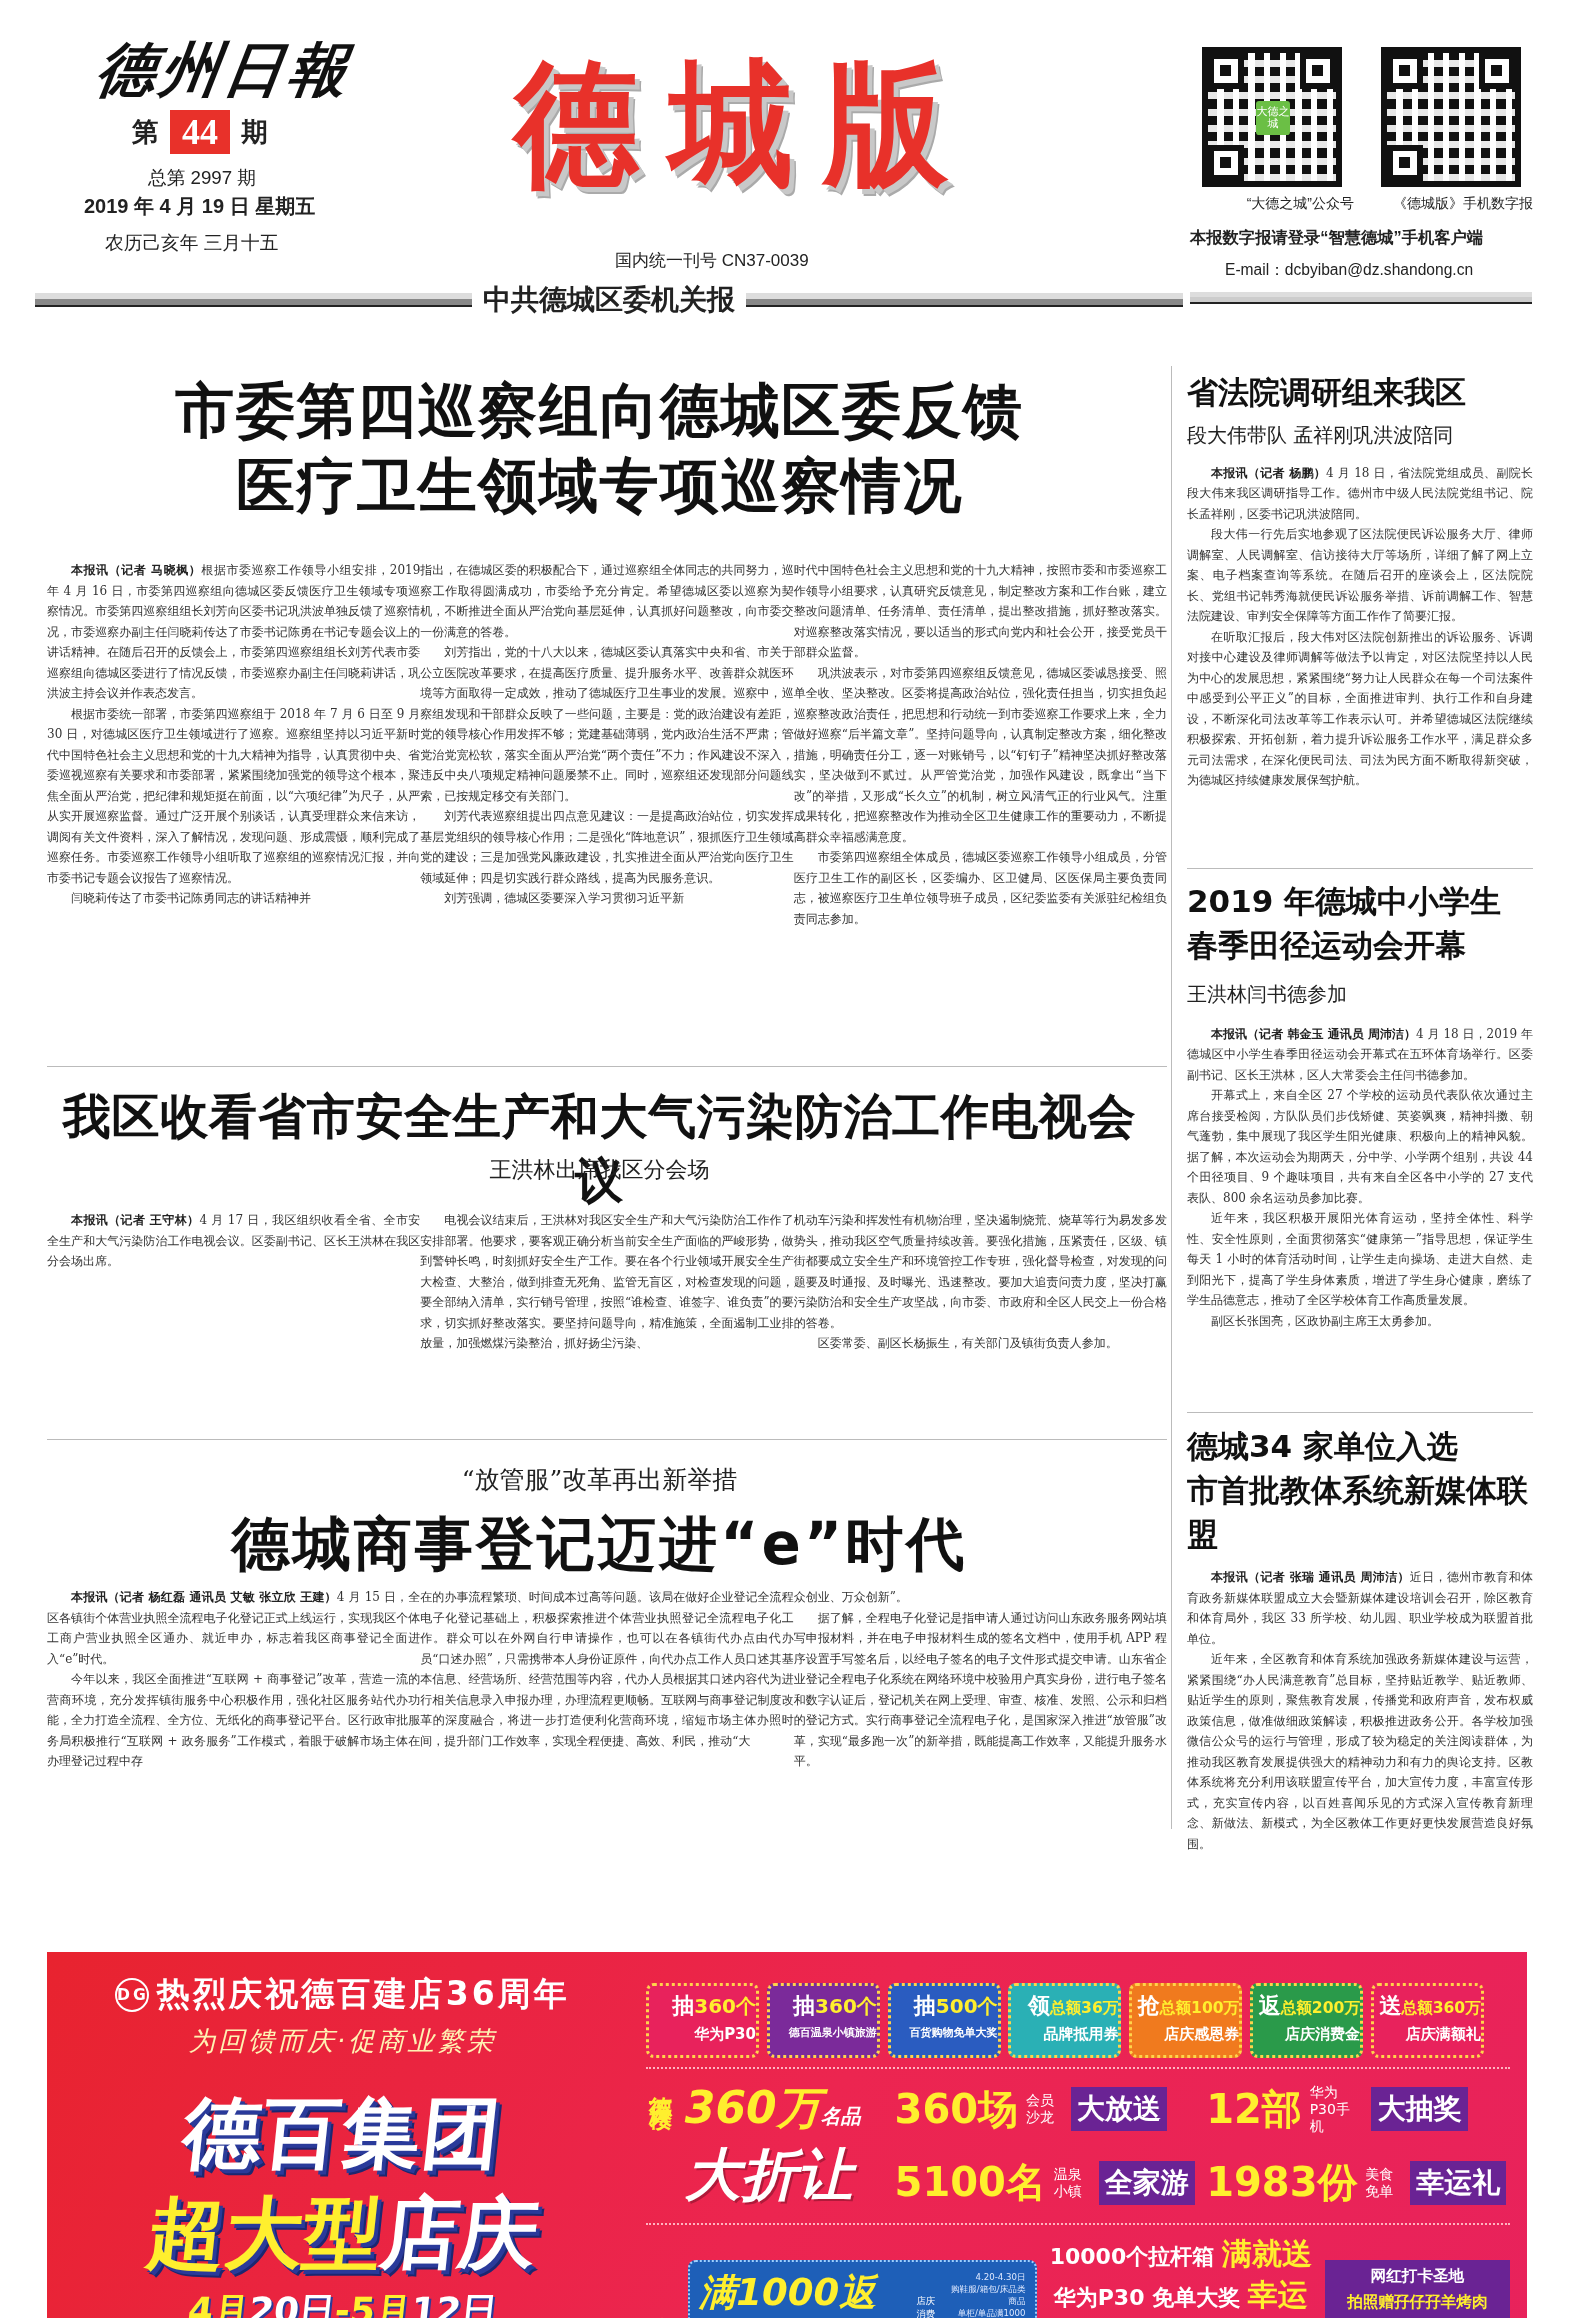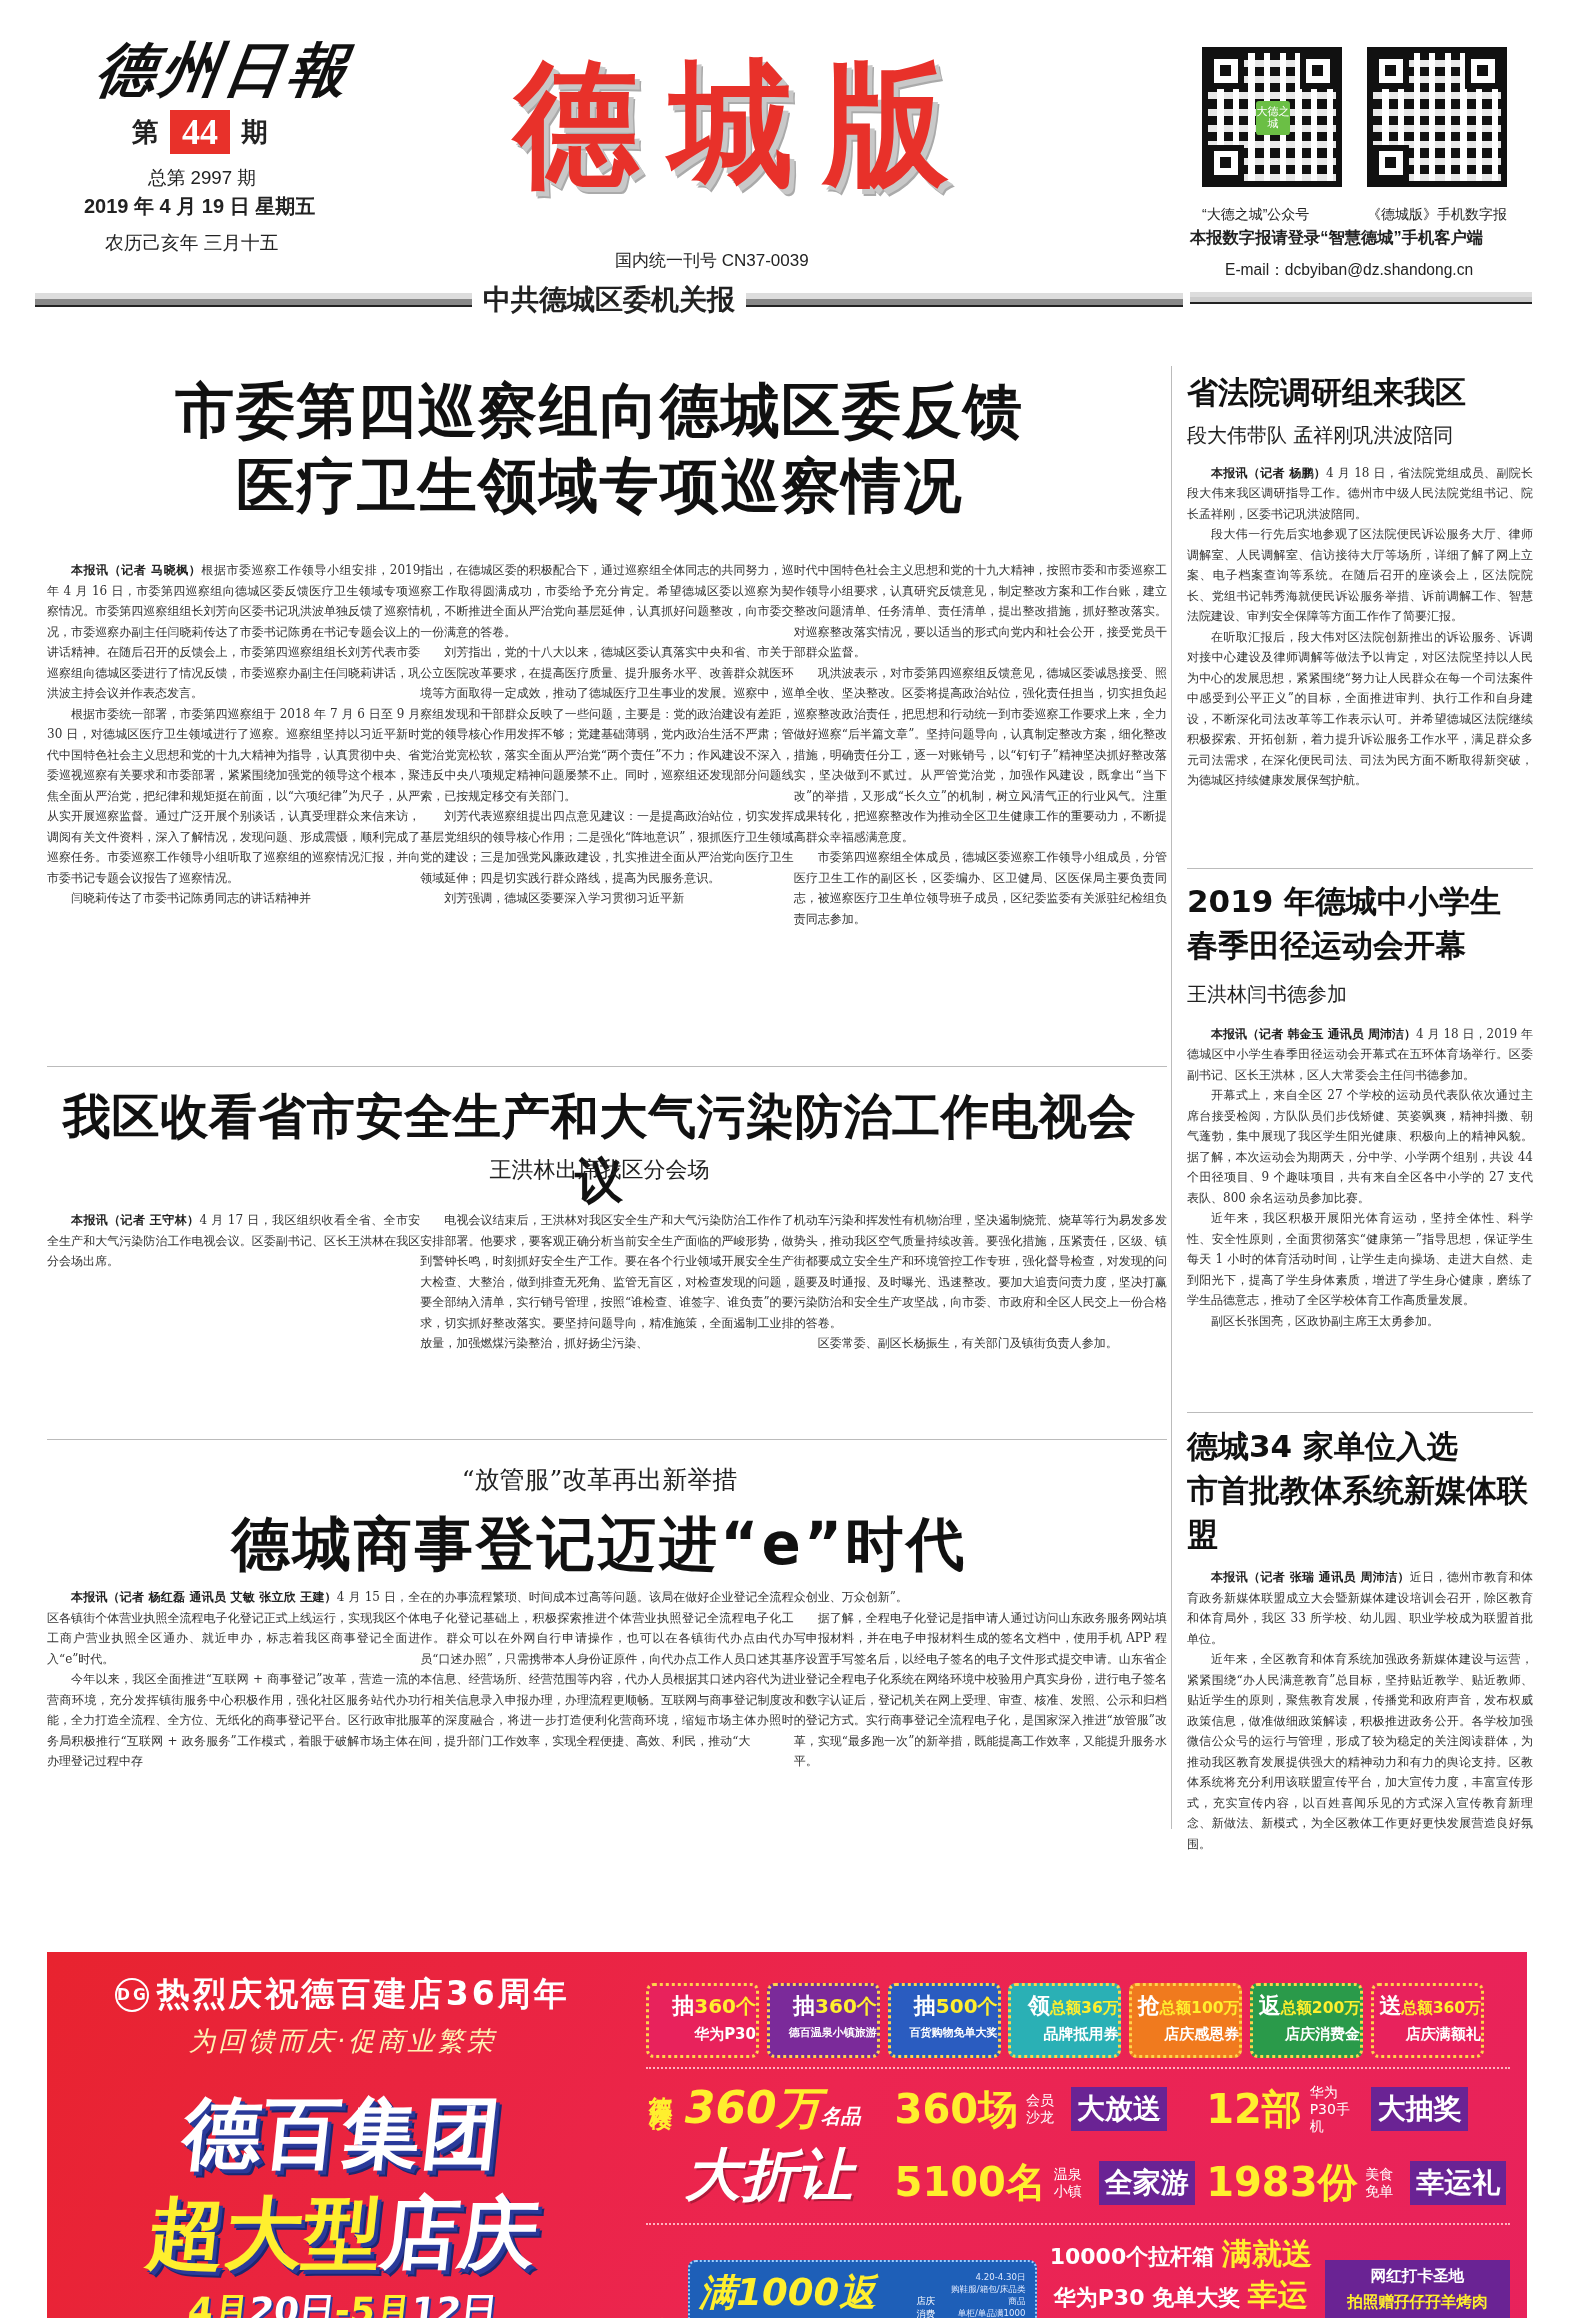--- a/index.html
+++ b/index.html
@@ -10,29 +10,29 @@
 .issue{left:132px;top:110px;display:flex;align-items:center;gap:11px;font-size:26.5px;font-weight:bold}
 .issue .num{background:#e8312a;color:#fff;font-family:"Liberation Serif",serif;font-size:36px;padding:0 12.4px;line-height:44px}
 .total{left:148px;top:165px;font-family:"Liberation Sans",sans-serif;font-size:18.7px}
 .date{left:84px;top:193px;font-family:"Liberation Sans",sans-serif;font-size:20px;font-weight:bold}
 .lunar{left:105px;top:230px;font-family:"Liberation Sans",sans-serif;font-size:18.7px}
 .edtitle{left:514px;top:54px;font-family:"DejaVu Sans",sans-serif;font-weight:bold;font-size:124px;color:#e8312a;letter-spacing:31px;text-shadow:4.7px 4.7px 0 #c8c8c8,6.2px 6.2px 0 #aaa;line-height:140px;transform:scaleY(1.1)}
 .cn{left:615px;top:249px;font-family:"Liberation Sans",sans-serif;font-size:17px}
 .organ-wrap{left:35px;top:288px;width:1148px;height:23px;display:flex;align-items:center}
 .organ-bar{flex:1;height:14px;background:linear-gradient(#ddd 0 40%,#888 40% 85%,#222 85%)}
 .organ{font-size:28px;font-weight:bold;padding:0 11px;white-space:nowrap}
-.qrs{left:1202px;top:47px;display:flex;gap:13px}
+.qrs{left:1202px;top:47px;display:flex;gap:27px}
 .qr{width:140px;height:140px;background:
  repeating-linear-gradient(90deg,#111 0 9.3px,#fff 9.3px 15.6px),#111;position:relative;border:6.2px solid #111}
 .qr::before{content:"";position:absolute;inset:0;background:
  repeating-linear-gradient(0deg,rgba(255,255,255,.9) 0 7px,transparent 7px 16.3px)}
 .qr .corner{position:absolute;width:36px;height:36px;border:6.2px solid #111;background:#fff;z-index:2}
 .qr .corner::after{content:"";position:absolute;left:6.2px;top:6.2px;width:11px;height:11px;background:#111}
 .qr .badge{position:absolute;left:48px;top:48px;width:34px;height:34px;background:#6bbf45;color:#fff;font-size:11px;z-index:3;display:flex;align-items:center;justify-content:center;text-align:center;line-height:12.4px;border-radius:3.1px}
-.qrcap{font-family:"Liberation Sans",sans-serif;font-size:14px;width:152px;text-align:left;margin-top:19px}
+.qrcap{font-family:"Liberation Sans",sans-serif;font-size:14px;width:152px;text-align:right;margin-top:8px}
 .subscribe{left:1190px;top:227px;font-family:"Liberation Sans",sans-serif;font-size:16.3px;font-weight:bold}
 .email{left:1225px;top:260px;font-family:"Liberation Sans",sans-serif;font-size:15.6px}
 .right-bar{left:1190px;top:292px;width:342px;height:12.4px;background:linear-gradient(#ddd 0 40%,#ccc 40% 85%,#222 85%)}
 
 h1,h2,h3{font-family:"DejaVu Sans",sans-serif;font-weight:bold;color:#111}
 .h-main{left:47px;top:373px;width:1105px;text-align:center;font-size:59px;line-height:75px;letter-spacing:1.6px}
 .body-txt{font-size:12px;line-height:20.5px;text-align:justify;color:#333}
 .body-txt p{text-indent:2em}
 .body-txt .lead{font-weight:bold;color:#222}
 .cols3{display:flex;}

